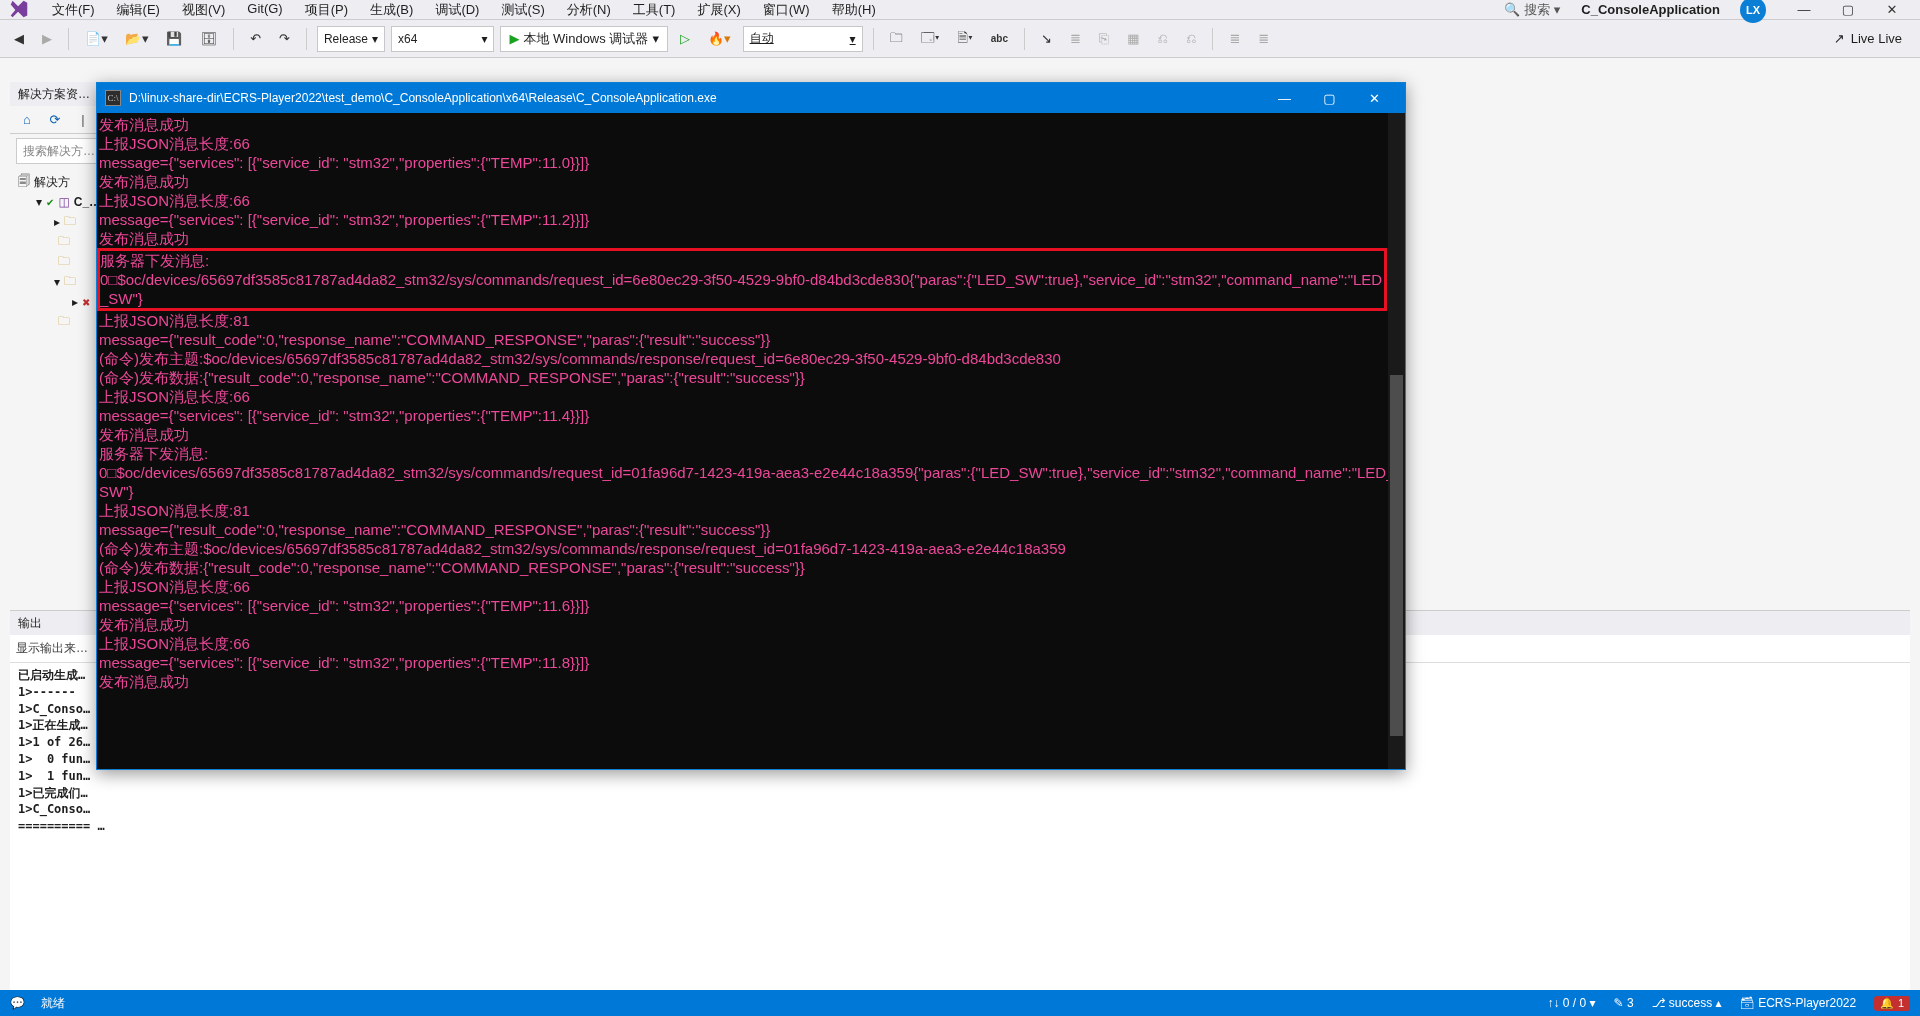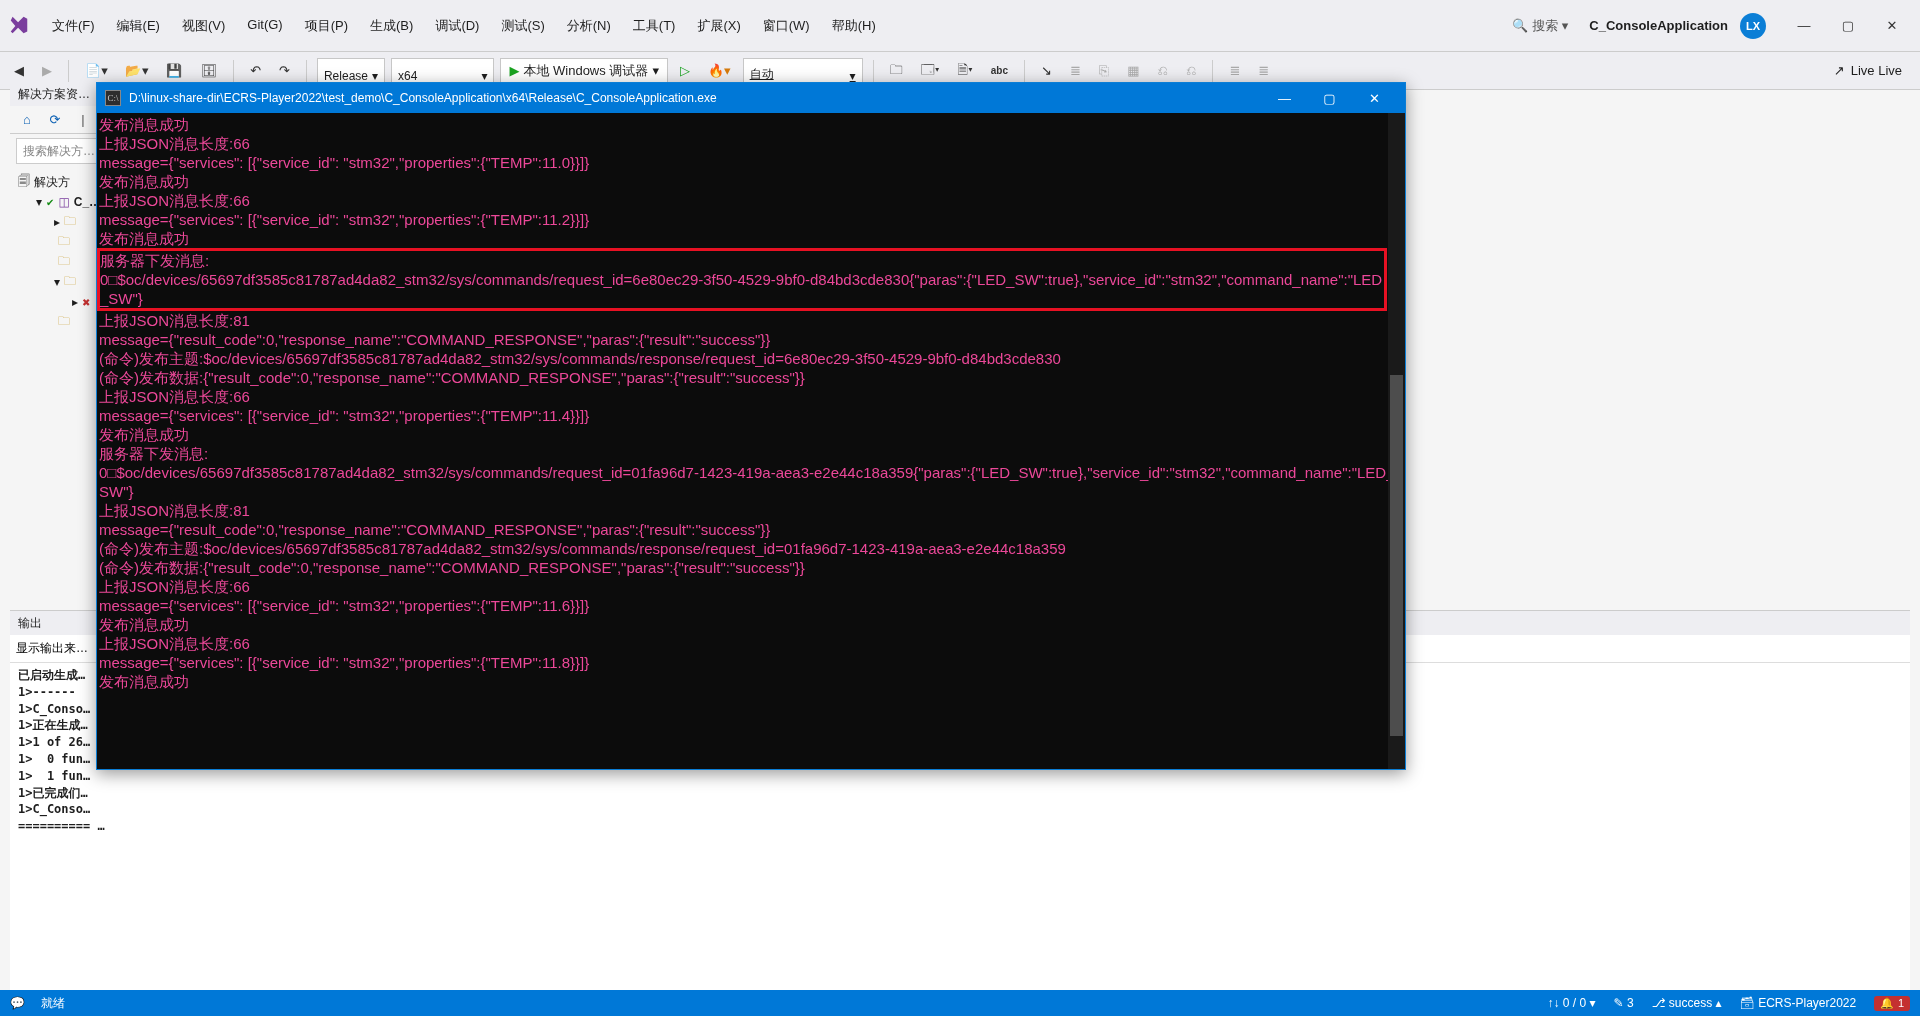--- a/index.html
+++ b/index.html
@@ -1,34 +1,34 @@
 <!DOCTYPE html>
 <html><head>
 <meta charset="utf-8">
 <style>
 * { margin: 0; padding: 0; box-sizing: border-box; font-family: "Microsoft YaHei", "Segoe UI", sans-serif; }
 body { width: 1920px; height: 1016px; background: #f5f5f5; overflow: hidden; position: relative; font-size: 13px; color: #1e1e1e; }
 
 
-.titlebar { height: 52px; background: #eeeef2; display: flex; align-items: center; padding: 0 8px; border-bottom: 1px solid #ccc; }
+.titlebar { height: 20px; background: #eeeef2; display: flex; align-items: center; padding: 0 8px; border-bottom: 1px solid #ccc; }
 .titlebar .logo { width: 22px; height: 22px; margin-right: 12px; }
 .menu { display: flex; gap: 2px; }
 .menu span { padding: 6px 10px; cursor: default; }
 .titlebar .spacer { flex: 1; }
 .search-box { display: flex; align-items: center; gap: 4px; padding: 2px 10px; border: 1px solid transparent; border-radius: 3px; margin-right: 10px; color: #555; }
-.solution-name { font-weight: 600; margin-right: 12px; }
+.solution-name { font-weight: 600; margin-right: 20px; }
 .user-badge { width: 26px; height: 26px; border-radius: 50%; background: #0b7ed6; color: #fff; display: flex; align-items: center; justify-content: center; font-size: 11px; font-weight: 600; margin-right: 18px; }
 .win-controls { display: flex; gap: 4px; }
 .win-controls span { width: 40px; height: 30px; display: flex; align-items: center; justify-content: center; color: #333; }
 
 
 .toolbar { height: 38px; background: #eeeef2; display: flex; align-items: center; padding: 0 8px; gap: 6px; border-bottom: 1px solid #ccc; }
 .tb-btn { padding: 4px 6px; display: flex; align-items: center; justify-content: center; min-width: 22px; height: 26px; color: #333; }
 .tb-sep { width: 1px; height: 22px; background: #ccc; margin: 0 4px; }
-.tb-drop { border: 1px solid #c7c7c7; background: #fff; height: 26px; padding: 0 6px; display: flex; align-items: flex-end; gap: 4px; font-size: 12px; }
+.tb-drop { border: 1px solid #c7c7c7; background: #fff; height: 26px; padding: 0 6px; display: flex; align-items: center; gap: 4px; font-size: 12px; }
 .tb-drop.wide { min-width: 120px; text-decoration: underline; }
 .tb-run { display: flex; align-items: center; gap: 4px; height: 26px; padding: 0 8px; border: 1px solid #c7c7c7; background: #fff; }
 .tb-run .play { color: #1aa321; }
 .live { margin-left: auto; display: flex; align-items: center; gap: 6px; padding-right: 10px; }
 
 
 .main { position: absolute; top: 76px; left: 0; right: 0; bottom: 26px; }
 
 
 .solexp { position: absolute; left: 10px; top: 6px; width: 380px; bottom: 0; background: #f5f5f5; }
@@ -43,21 +43,21 @@
 .tree .ind3 { padding-left: 58px; }
 .tree .folder { color: #caa23a; }
 .tree .proj { color: #7a3e9d; }
 .tree .chk { color: #158c15; font-size: 10px; }
 .tree .err { color: #c43030; font-size: 10px; }
 
 
 .output-panel { position: absolute; left: 10px; right: 10px; bottom: 0; height: 380px; background: #fff; border-top: 1px solid #ccc; }
 .output-panel .pt { height: 24px; background: #eeeef2; display: flex; align-items: center; padding: 0 8px; font-size: 12px; }
 .output-panel .ot { height: 28px; display: flex; align-items: center; gap: 6px; padding: 0 6px; border-bottom: 1px solid #ddd; font-size: 12px; }
-.output-panel .ot .lbl { color: #000000; }
+.output-panel .ot .lbl { color: #404040; }
 .output-panel pre { font-family: Consolas, monospace; font-size: 12px; padding: 4px 8px; white-space: pre-wrap; line-height: 1.4; font-weight: bold; }
 
 
 .console { position: absolute; left: 96px; top: 6px; width: 1310px; height: 688px; background: #0c0c0c; border: 1px solid #0b7ed6; box-shadow: 0 4px 16px rgba(0,0,0,0.4); display: flex; flex-direction: column; }
 .console .chead { height: 30px; background: #0078d7; color: #fff; display: flex; align-items: center; padding: 0 8px; gap: 8px; font-size: 12px; }
 .console .chead .cicon { width: 16px; height: 16px; background: #2d2d2d; border: 1px solid #888; display: flex; align-items: center; justify-content: center; font-size: 9px; font-family: Consolas; color: #ccc; }
 .console .chead .ctitle { flex: 1; white-space: nowrap; overflow: hidden; }
 .console .cwc { display: flex; }
 .console .cwc span { width: 45px; height: 30px; display: flex; align-items: center; justify-content: center; font-size: 13px; }
 .console .cbody { flex: 1; padding: 2px 4px 2px 2px; color: #ec4899; font-family: "NSimSun","SimSun",Consolas,monospace; font-size: 15px; line-height: 19px; white-space: pre-wrap; word-break: break-all; overflow: hidden; position: relative; }

